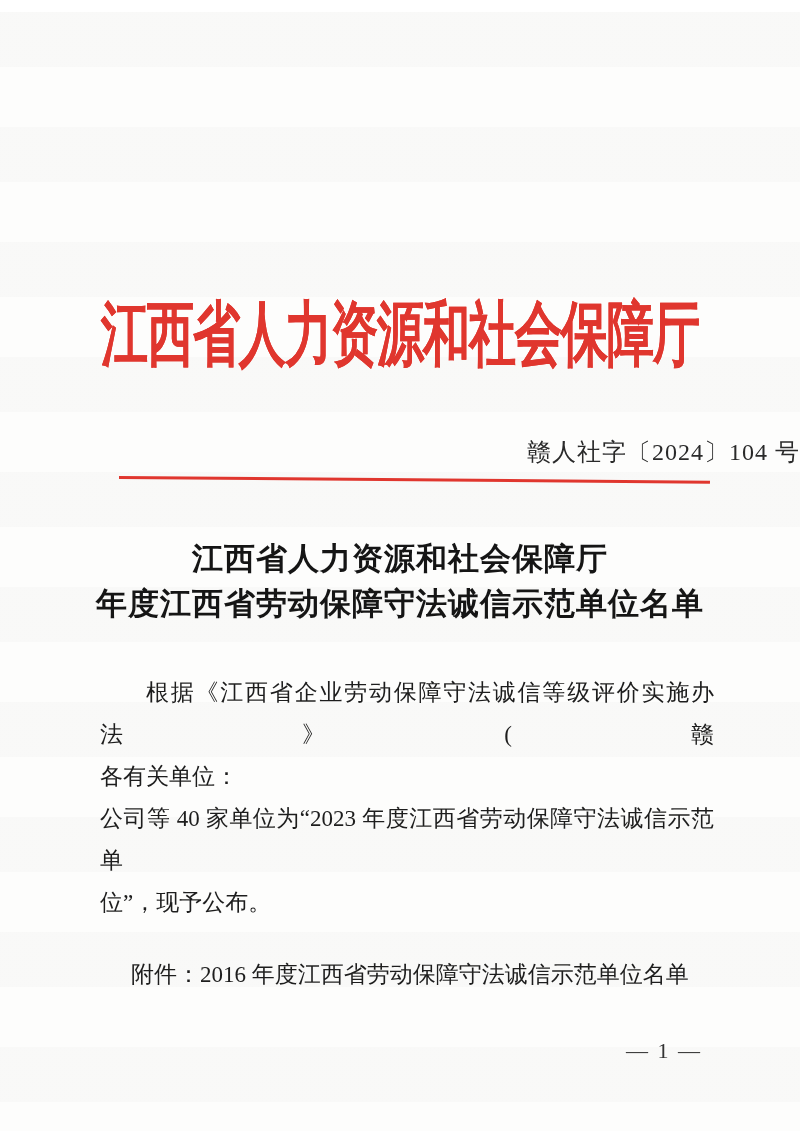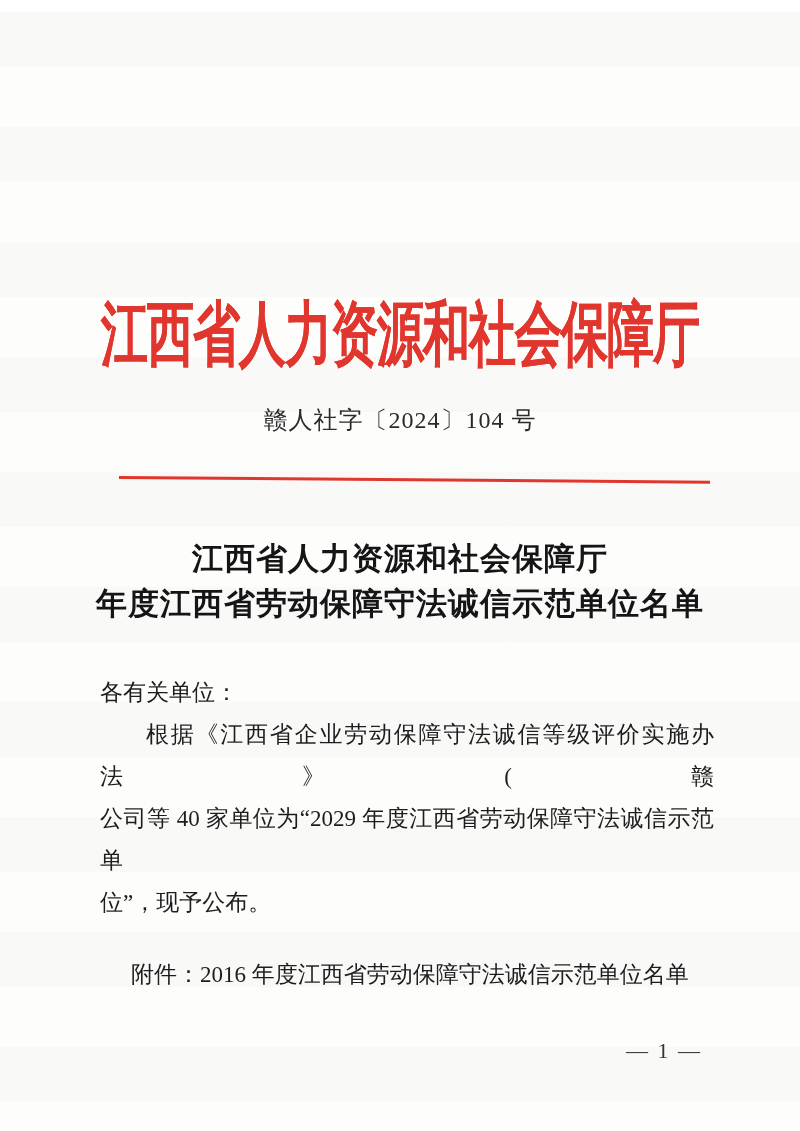--- a/index.html
+++ b/index.html
@@ -43,24 +43,24 @@
     letter-spacing: -1px;
     white-space: nowrap;
     transform: scaleY(1.5);
     transform-origin: center;
     text-shadow: 0 0 0.5px #e0362e;
   }
 
   
   .doc-number {
     position: absolute;
-    top: 392px;
+    top: 424px;
     left: 0;
     width: 100%;
-    text-align: center;
+    text-align: right;
     font-size: 24px;
     color: #2a2a2a;
     letter-spacing: 1px;
   }
 
   
   .red-rule {
     position: absolute;
     top: 464px;
     left: 119px;
@@ -134,22 +134,22 @@
   <div class="doc-number">赣人社字〔2024〕104 号</div>
 
   <div class="red-rule"></div>
 
   <div class="notice-title">
     <div>江西省人力资源和社会保障厅</div>
     <div>年度江西省劳动保障守法诚信示范单位名单</div>
   </div>
 
   <div class="body-block">
+    <div class="body-line justify indent">根据《江西省企业劳动保障守法诚信等级评价实施办法》(赣</div>
     <div class="body-line">各有关单位：</div>
-    <div class="body-line justify indent">根据《江西省企业劳动保障守法诚信等级评价实施办法》(赣</div>
-    <div class="body-line justify">公司等 40 家单位为“2029 年度江西省劳动保障守法诚信示范单</div>
+    <div class="body-line justify">公司等 40 家单位为“2023 年度江西省劳动保障守法诚信示范单</div>
     <div class="body-line">位”，现予公布。</div>
     <div class="body-line attachment-line">附件：2016 年度江西省劳动保障守法诚信示范单位名单</div>
   </div>
 
   <div class="page-number">— 1 —</div>
 
 </div>
 
 </body></html>

